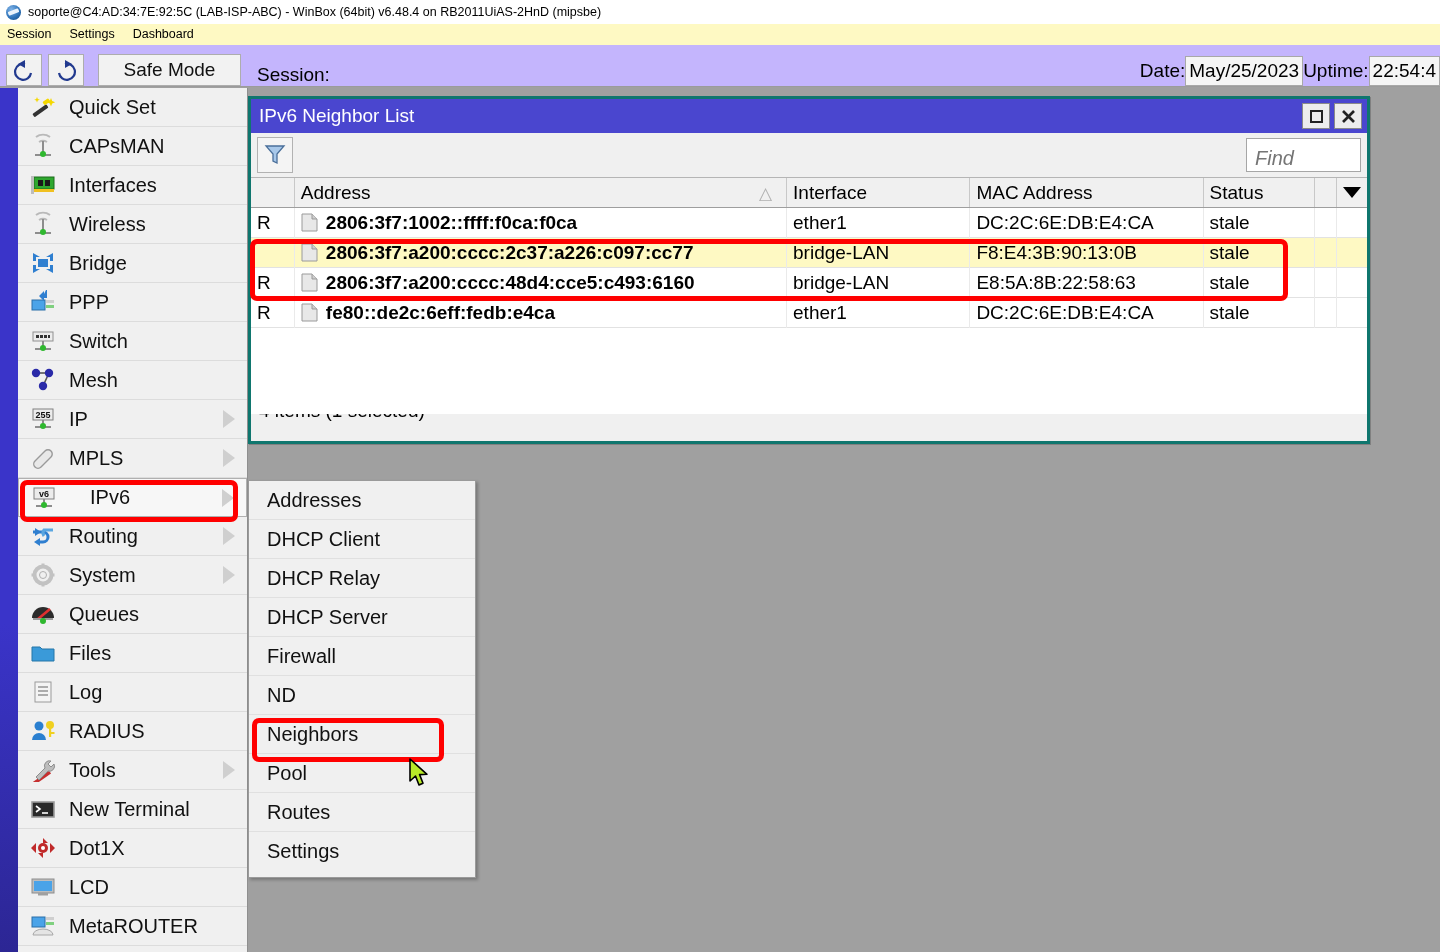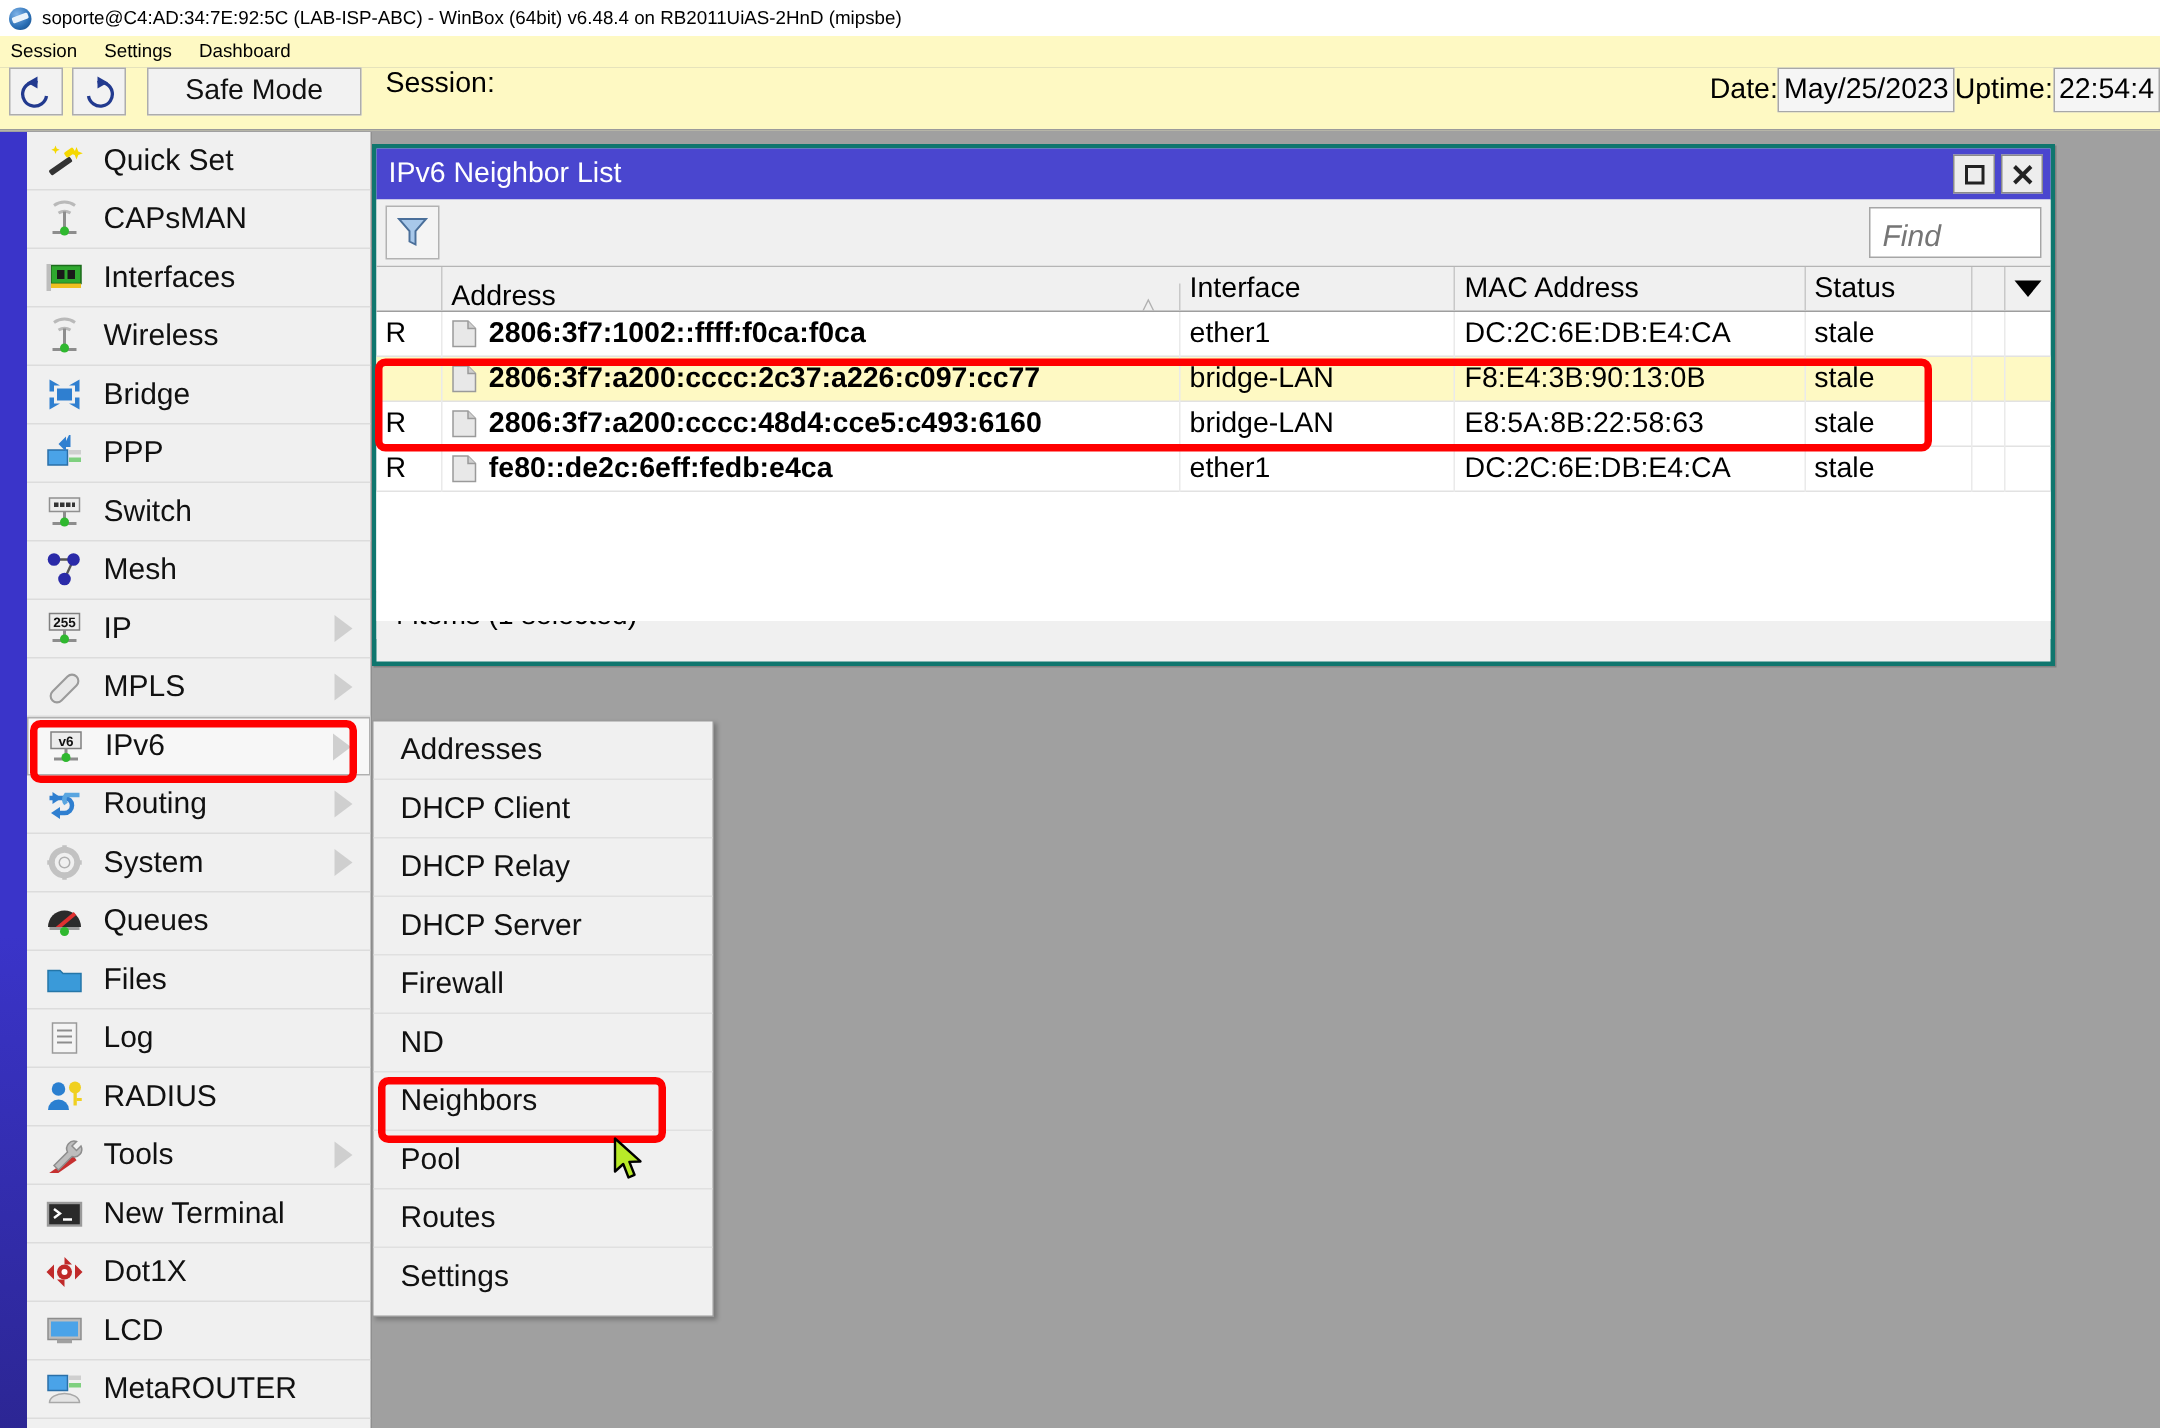--- a/index.html
+++ b/index.html
@@ -43,23 +43,23 @@
     background: #fef9c3;
     display: flex; align-items: center;
     font-size: 12.5px; color: #000;
   }
   .menubar .mi { padding: 0 9px; line-height: 21px; cursor: default; }
   .menubar .mi:first-child { padding-left: 7px; }
 
   
   .toolbar {
     position: absolute; left: 0; top: 45px; width: 1440px; height: 42px;
-    background: #fef9c3;
+    background: #c4b5fd;
     border-bottom: 1px solid #9b9b9b;
-    display: flex; align-items: flex-start;
+    display: flex; align-items: flex-end;
   }
   .tb-btn {
     width: 36px; height: 32px; margin-left: 6px;
     background: #f2f2f2; border: 1px solid #adadad;
     display: flex; align-items: center; justify-content: center;
     cursor: default;
   }
   .tb-btn svg { display: block; }
   .safe-mode {
     margin-left: 14px; height: 32px; min-width: 143px;
@@ -116,20 +116,21 @@
   .side-item .arrow {
     position: absolute; right: 12px; top: 50%; transform: translateY(-50%);
     width: 0; height: 0;
     border-top: 9px solid transparent;
     border-bottom: 9px solid transparent;
     border-left: 12px solid #cfcfcf;
   }
   .side-item.highlight {
     background: #f7f7f7;
     border: 1px solid #b0b0b0;
+    gap: 20px;
   }
 
   
   .redbox {
     position: absolute; border: 5px solid #ff0000;
     border-radius: 7px; pointer-events: none; z-index: 40;
   }
 
   
   .nwin {
@@ -184,21 +185,21 @@
     border-top: 1px solid #b5b5b5; border-bottom: 1px solid #9e9e9e;
   }
   .th {
     display: flex; align-items: center;
     font-size: 19px; color: #000;
     border-right: 1px solid #c8c8c8;
     padding-left: 6px; position: relative;
     white-space: nowrap; overflow: hidden;
   }
   .th.flagcol { width: 44px; padding-left: 4px; }
-  .th.addr { width: 494px; margin-top: 11px; }
+  .th.addr { width: 494px; }
   .th.addr .sortmark {
     position: absolute; right: 14px; top: 5px;
     font-size: 17px; color: #b0b0b0;
   }
   .th.iface { width: 184px; }
   .th.mac { width: 234px; }
   .th.status { width: 112px; }
   .th.spare { width: 22px; }
   .th.arrowcol {
     width: 30px; justify-content: center; padding-left: 0;

